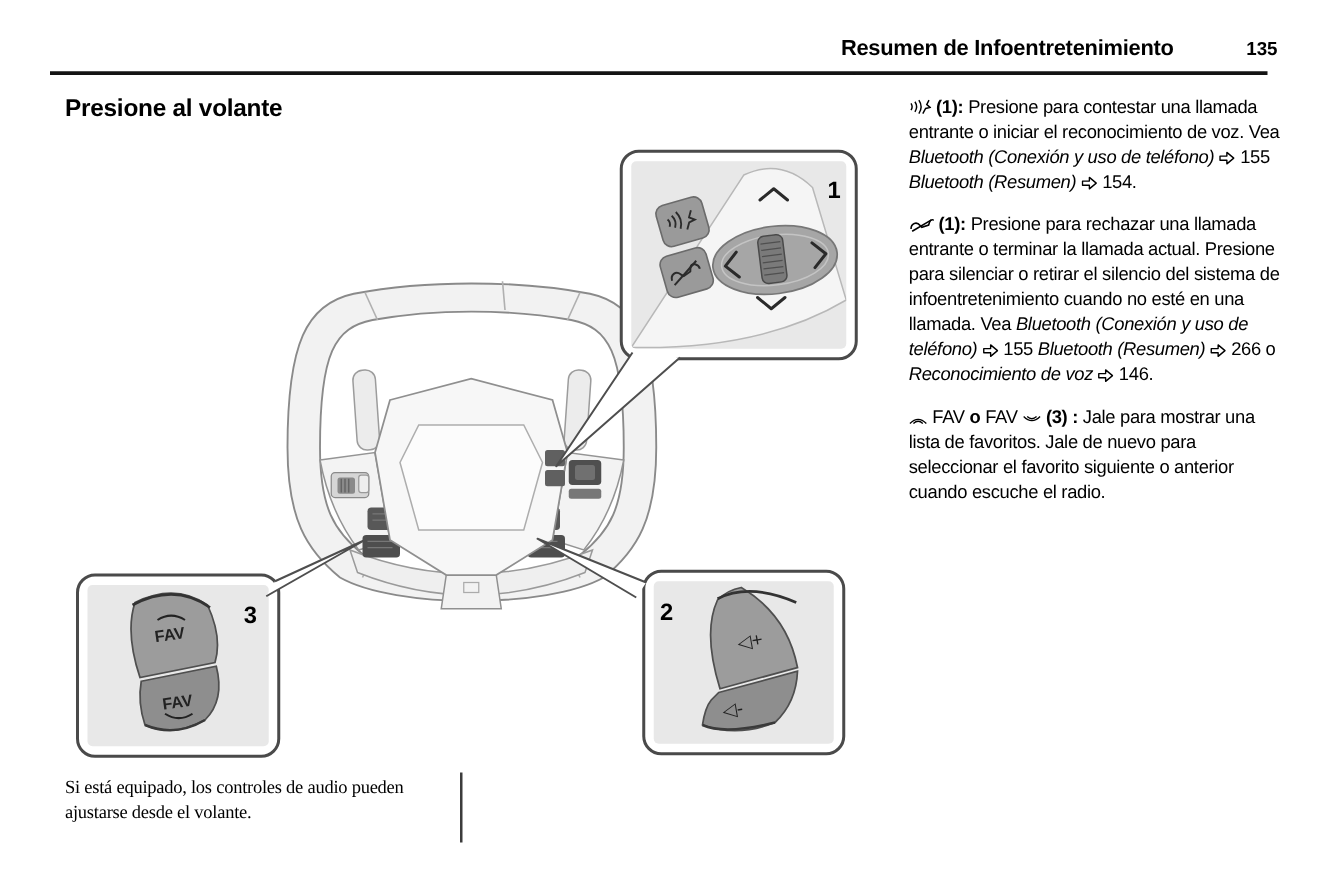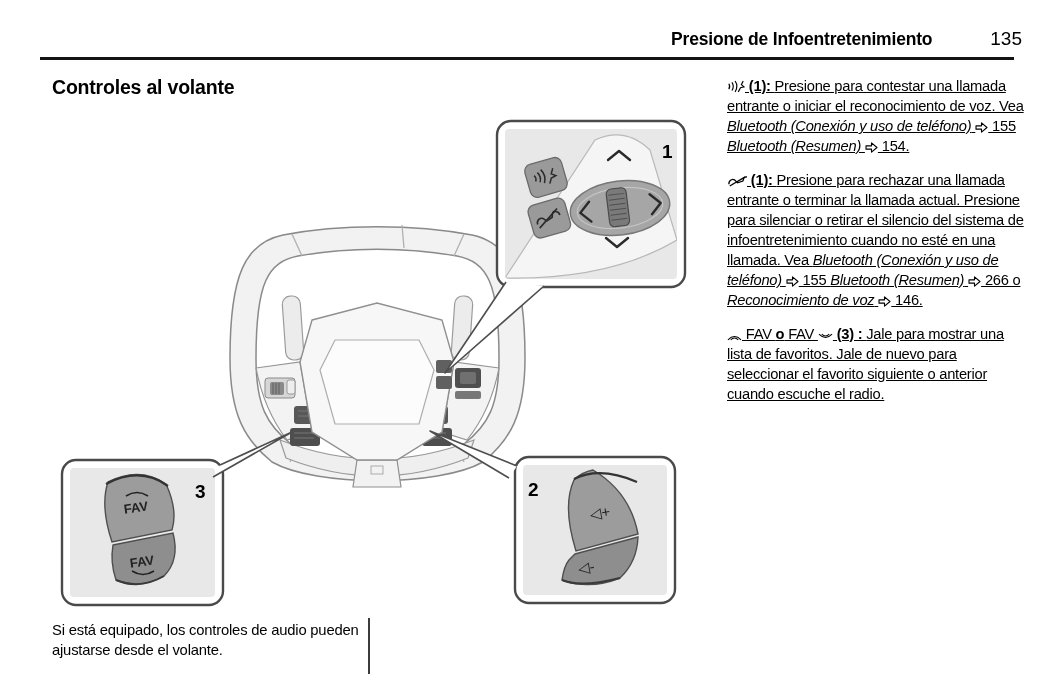--- a/index.html
+++ b/index.html
@@ -3,47 +3,47 @@
 <meta charset="utf-8">
 <style>
   html,body{margin:0;padding:0;background:#ffffff;}
   body{
     width:1054px;height:700px;position:relative;overflow:hidden;
     font-family:"Liberation Sans","DejaVu Sans",sans-serif;color:#000;
     -webkit-font-smoothing:antialiased;
   }
   .header{position:absolute;left:40px;top:28px;width:982px;display:flex;justify-content:flex-end;align-items:baseline;gap:58px;}
   .htitle{font-size:17.5px;font-weight:700;letter-spacing:-0.2px;}
-  .hpage{font-size:19px;font-weight:400;}
+  .hpage{font-size:15px;font-weight:700;}
   .rule{position:absolute;left:40px;top:57px;width:974px;height:3px;background:#141414;}
   .sec-title{position:absolute;left:52px;top:76px;margin:0;font-size:19.5px;font-weight:700;letter-spacing:-0.2px;}
   .diagram{position:absolute;left:40px;top:110px;width:660px;height:505px;}
   .diagram svg{display:block;font-family:inherit;}
-  .caption{position:absolute;left:52px;top:620px;width:320px;margin:0;font-size:14.8px;line-height:20px;letter-spacing:-0.2px;}
+  .caption{position:absolute;left:52px;top:620px;width:320px;margin:0;font-size:14.8px;line-height:20px;letter-spacing:-0.2px;font-family:Liberation Serif, serif;}
   .col-divider{position:absolute;left:368px;top:618px;width:2px;height:56px;background:#3c3c3c;}
   .rightcol{position:absolute;left:727px;top:76px;width:300px;}
-  .para{margin:0 0 14px 0;font-size:14.7px;line-height:20px;letter-spacing:-0.25px;text-decoration:underline;}
+  .para{margin:0 0 14px 0;font-size:14.7px;line-height:20px;letter-spacing:-0.25px;}
   .para .b{font-weight:700;}
   .para .i{font-style:italic;}
   .para .sym{font-size:17.5px;font-weight:400;line-height:0;}
   .ic{display:inline-block;line-height:0;}
   .ic svg{vertical-align:-2px;}
 </style>
 </head>
 <body>
 
 <div class="page">
 
   <div class="header">
-    <span class="htitle">Presione de Infoentretenimiento</span>
+    <span class="htitle">Resumen de Infoentretenimiento</span>
     <span class="hpage">135</span>
   </div>
   <div class="rule"></div>
 
-  <h1 class="sec-title">Controles al volante</h1>
+  <h1 class="sec-title">Presione al volante</h1>
 
   <div class="diagram">
     <svg width="660" height="505" viewBox="0 0 660 505">
       <defs>
         <clipPath id="c1">
             <rect x="465" y="19" width="172" height="150" rx="4"></rect>
           </clipPath>
         <clipPath id="c2">
             <rect x="483" y="355" width="144" height="130" rx="4"></rect>
           </clipPath>

